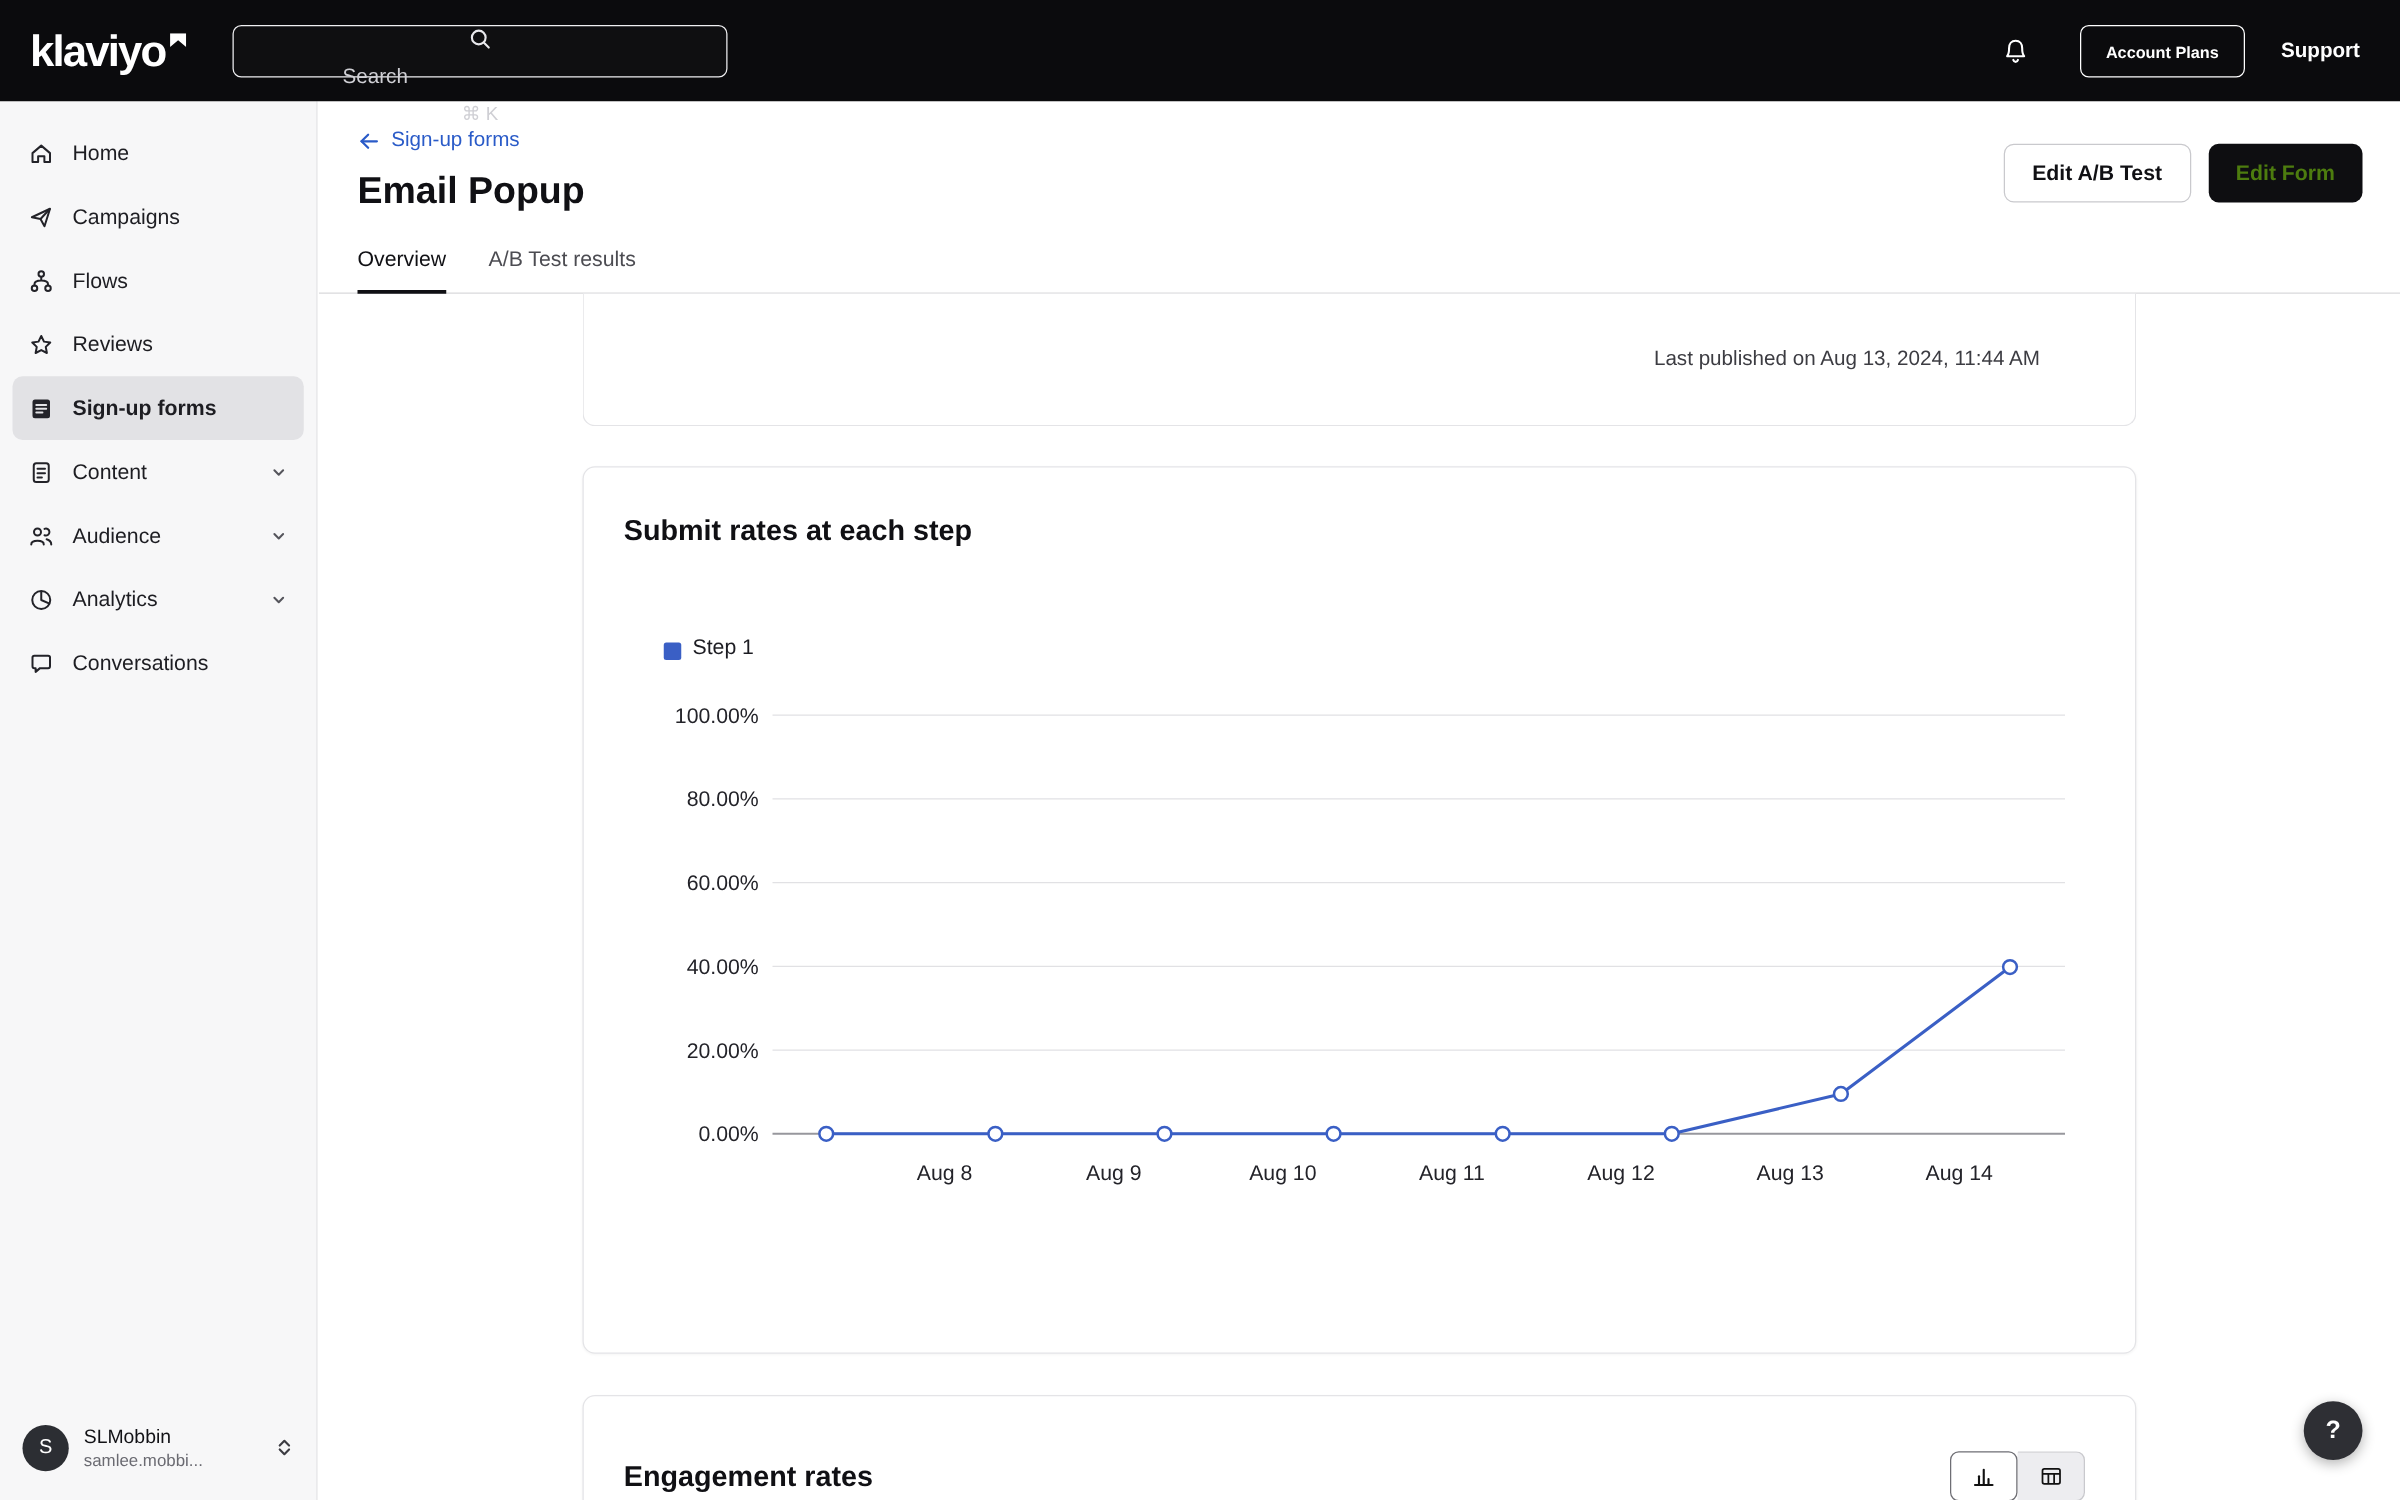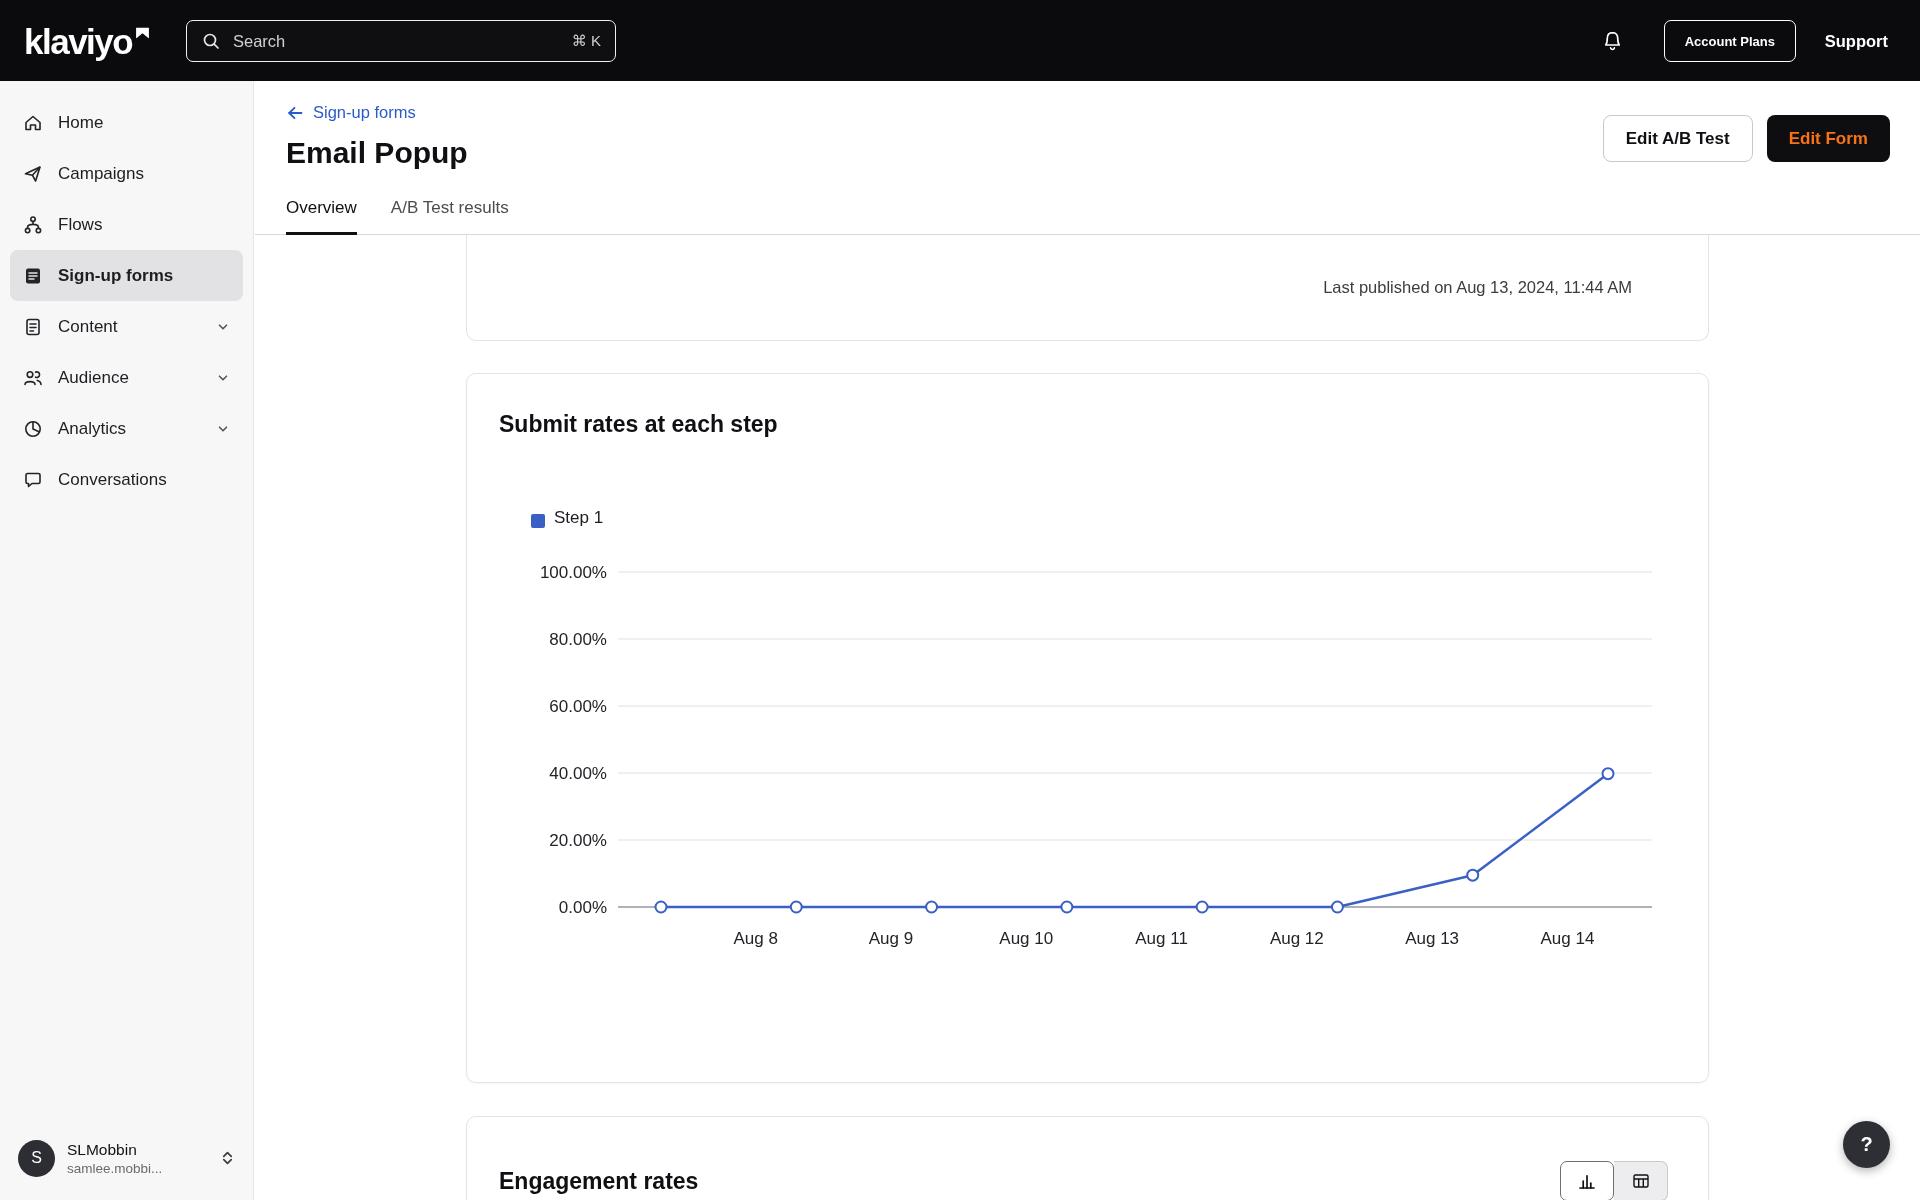--- a/index.html
+++ b/index.html
@@ -7,22 +7,22 @@
   body {
     width:1920px; height:1200px; overflow:hidden; position:relative;
     font-family:"Liberation Sans", sans-serif; background:#fff; color:#101014;
   }
 
   
   .topbar { position:absolute; top:0; left:0; width:1920px; height:81px; background:#0b0b0d; z-index:30; }
   .logo-wrap { position:absolute; left:24px; top:50%; transform:translateY(-50%); display:flex; align-items:flex-start; gap:4px; color:#fff; }
   .logo-text { font-size:35px; font-weight:700; letter-spacing:-1.5px; line-height:1; }
   .logo-flag { margin-top:1px; }
-  .search-box { position:absolute; left:186px; top:20px; width:430px; height:42px;
-    border:1px solid #f0f0f2; border-radius:7px; display:flex; align-items:center; gap:10px; padding:0 14px; background:rgba(255,255,255,0.02); }
+  .search-box { position:absolute; left:186px; top:20px; width:396px; height:42px;
+    border:1px solid #f0f0f2; border-radius:7px; display:flex; align-items:center; gap:10px; padding:0 14px; background:rgba(255,255,255,0.02);flex-direction:column; }
   .search-box input { flex:1; background:transparent; border:none; outline:none; color:#e9e9ec; font-size:16.5px; font-family:inherit; }
   .search-box input::placeholder { color:#cfcfd4; }
   .shortcut { color:#cfcfd4; font-size:15px; white-space:nowrap; }
   .bell-btn { position:absolute; right:292px; top:50%; transform:translateY(-50%); background:none; border:none; padding:4px; cursor:pointer; }
   .account-plans-btn { position:absolute; right:124px; top:20px; height:42px; padding:0 20px;
     border:1px solid #fff; border-radius:7px; background:transparent; color:#fff; font-size:13px; font-weight:600;
     display:flex; align-items:center; font-family:inherit; cursor:pointer;text-align:right; }
   .support-btn { position:absolute; right:26px; top:50%; transform:translateY(-50%); background:none; border:none;
     color:#fff; font-size:16.5px; font-weight:600; font-family:inherit; cursor:pointer; }
 
@@ -47,21 +47,21 @@
   .back-row { display:flex; align-items:center; gap:9px; margin:22px 0 0 31px; color:#2a5bc8; font-size:16.5px; cursor:pointer; width:max-content; }
   .page-title { margin:16px 0 0 31px; font-size:30px; font-weight:700; color:#101014; line-height:1; }
   .tabs-row { display:flex; gap:34px; padding-left:31px; margin-top:30px; border-bottom:1px solid #d9d9dc; }
   .tab { padding-bottom:16px; font-size:17px; color:#4c4c52; cursor:pointer; position:relative; }
   .tab.active { color:#101014; font-weight:500; }
   .tab.active::after { content:""; position:absolute; left:0; right:0; bottom:-1px; height:3px; background:#101014; }
   .header-actions { position:absolute; top:34px; right:30px; display:flex; gap:14px; }
   .btn-secondary { height:47px; padding:0 22px; border:1px solid #c9c9cd; border-radius:8px; background:#fff;
     color:#101014; font-size:17px; font-weight:600; font-family:inherit; cursor:pointer; }
   .btn-primary { height:47px; padding:0 22px; border:none; border-radius:8px; background:#0e0e11;
-    color:#f97316; font-size:17px; font-weight:600; font-family:inherit; cursor:pointer; }
+    color:#4d7c0f; font-size:17px; font-weight:600; font-family:inherit; cursor:pointer; }
 
   
   .cards { margin-left:211px; width:1243px; }
   .card { background:#fff; border:1px solid #e4e4e7; border-radius:10px; box-shadow:0 1px 2px rgba(16,16,20,0.04); }
   .card-published { border-top:none; border-radius:0 0 10px 10px; height:106px;
     display:flex; align-items:center; justify-content:flex-end; padding-right:76px; font-size:16.5px; color:#3c3c42; box-shadow:none; }
   .card-submit { margin-top:32px; height:710px; }
   .card-title { margin:36px 0 0 32px; font-size:23px; font-weight:700; color:#101014; line-height:28px; }
   .legend { display:flex; align-items:flex-end; gap:9px; margin:70px 0 0 64px; font-size:17px; color:#1c1c22; }
   .legend-swatch { width:14px; height:14px; border-radius:2px; background:#3A5FC5; }
@@ -148,20 +148,28 @@
         <svg width="20" height="20" viewBox="0 0 20 20" fill="none" stroke="currentColor" stroke-width="1.6" stroke-linecap="round">
             <circle cx="10" cy="4.2" r="2.2"></circle>
             <circle cx="4.6" cy="15.6" r="2.2"></circle>
             <circle cx="15.4" cy="15.6" r="2.2"></circle>
             <path d="M10 6.5 V9.4 M4.6 13.3 V12.2 Q4.6 9.4 10 9.4 Q15.4 9.4 15.4 12.2 V13.3"></path>
           </svg>
       </span>
       <span>Flows</span>
     </div>
 
+    <div class="nav-item">
+      <span class="nav-icon">
+        <svg width="20" height="20" viewBox="0 0 20 20" fill="none" stroke="currentColor" stroke-width="1.6" stroke-linejoin="round">
+            <path d="M10 2.8 L12.2 7.3 L17.2 8 L13.6 11.5 L14.5 16.4 L10 14.1 L5.5 16.4 L6.4 11.5 L2.8 8 L7.8 7.3 Z"></path>
+          </svg>
+      </span>
+      <span>Reviews</span>
+    </div>
 
     <div class="nav-item active">
       <span class="nav-icon">
         <svg width="20" height="20" viewBox="0 0 20 20">
             <rect x="3" y="2.5" width="14" height="15" rx="2" fill="currentColor"></rect>
             <path d="M6 7 H14 M6 10 H14 M6 13 H11" stroke="#e2e2e5" stroke-width="1.5" stroke-linecap="round"></path>
           </svg>
       </span>
       <span>Sign-up forms</span>
     </div>

